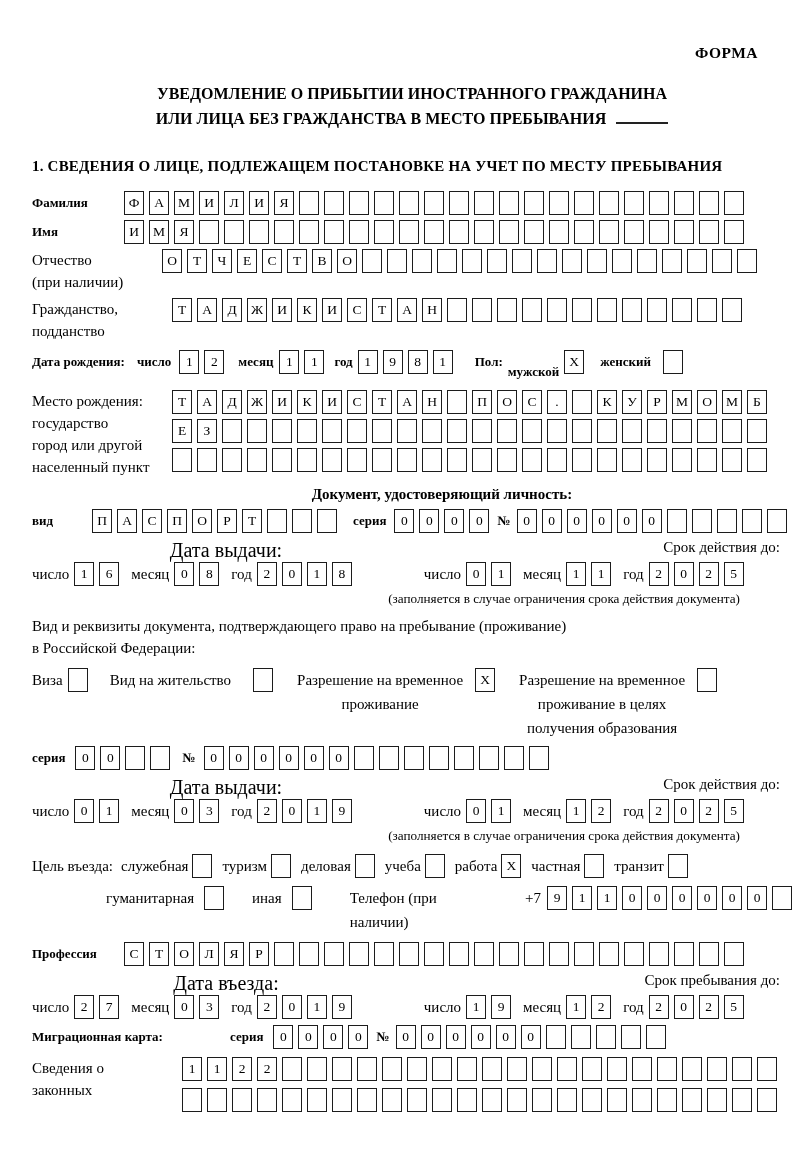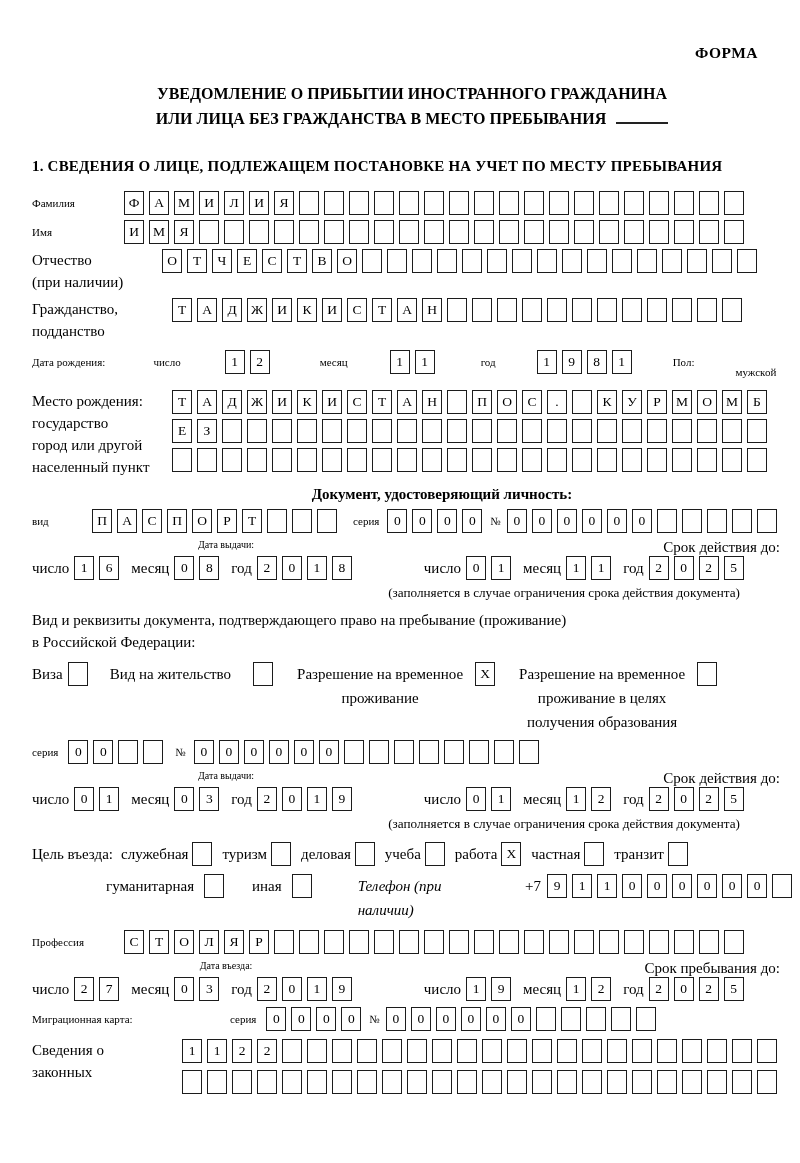--- a/index.html
+++ b/index.html
@@ -11,36 +11,36 @@
   }
   
   .appendix{margin-left:auto;width:238px;font-size:14px;line-height:1.32;}
   .appendix .sub{font-size:13.2px;margin-top:4px;}
   .forma{text-align:right;font-weight:bold;font-size:15.5px;padding-right:34px;margin-top:18px;letter-spacing:.5px;}
   .title{text-align:center;font-weight:bold;font-size:16px;line-height:1.55;margin-top:20px;}
   .title .uline{display:inline-block;width:52px;border-bottom:2px solid #222;height:14px;margin-left:10px;}
   .sec-head{font-weight:bold;font-size:15px;margin-top:26px;margin-bottom:16px;letter-spacing:.2px;}
 
   .row{display:flex;align-items:flex-start;margin-bottom:5px;}
-  .lbl{font-size:11px;line-height:24px;flex:none;}
+  .lbl{font-size:13px;line-height:24px;flex:none;font-weight:bold;}
   .lbl2{font-size:15px;line-height:22px;flex:none;}
   .cells{display:inline-flex;gap:5px;flex:none;align-items:flex-start;}
   .cell{
     display:inline-flex;width:20px;height:24px;flex:none;box-sizing:border-box;
     border:1.5px solid #1c1c1c;align-items:center;justify-content:center;
     font-size:13.5px;background:#fff;
   }
   .w92{width:92px;}
   .w130{width:130px;}
   .w140{width:140px;}
   .stack{display:flex;flex-direction:column;gap:5px;}
   .center-bold{font-weight:bold;font-size:15px;text-align:center;margin:8px 0 6px 60px;}
   .inline-gap{margin:0 6px 0 14px;}
   .dates-head{display:flex;margin-top:6px;}
-  .dates-head .dh-l{width:388px;text-align:center;font-size:10px;}
+  .dates-head .dh-l{width:388px;text-align:center;font-size:20px;}
   .dates-head .dh-r{width:360px;text-align:right;font-size:15px;}
   .dg{display:flex;align-items:flex-start;}
   .dg .t{font-size:15px;line-height:24px;margin-right:5px;}
   .dg .t2{font-size:15px;line-height:24px;margin:0 5px 0 12px;}
   .note{font-size:13.2px;text-align:right;padding-right:52px;margin:3px 0 8px 0;}
   .plain{font-size:15px;line-height:1.5;}
   .chkrow{display:flex;align-items:flex-start;margin-top:8px;margin-bottom:4px;}
   .chklab{font-size:15px;line-height:24px;text-align:center;}
   .pair{display:flex;align-items:flex-start;}
   .purpose{display:flex;align-items:flex-start;flex-wrap:nowrap;margin-top:10px;}
@@ -182,40 +182,40 @@
         <span class="cell"></span>
         <span class="cell"></span>
         <span class="cell"></span>
         <span class="cell"></span>
         <span class="cell"></span>
         <span class="cell"></span>
         <span class="cell"></span>
       </span>
   </div>
 
-  <div class="row" style="margin-top:8px;gap:36px;">
+  <div class="row" style="margin-top:8px;">
     <span class="lbl" style="margin-right:12px;">Дата рождения:</span>
     <span class="lbl" style="margin-right:8px;">число</span>
     <span class="cells">
         <span class="cell">1</span>
         <span class="cell">2</span>
       </span>
     <span class="lbl inline-gap">месяц</span>
     <span class="cells">
         <span class="cell">1</span>
         <span class="cell">1</span>
       </span>
     <span class="lbl" style="margin:0 5px 0 10px;">год</span>
     <span class="cells">
         <span class="cell">1</span>
         <span class="cell">9</span>
         <span class="cell">8</span>
         <span class="cell">1</span>
       </span>
-    <span class="lbl" style="margin-left:5px;">Пол:</span>
+    <span class="lbl" style="margin-left:22px;">Пол:</span>
     <span class="lbl" style="margin:10px 5px 0 5px;">мужской</span>
     <span class="cells">
         <span class="cell">X</span>
       </span>
     <span class="lbl" style="margin:0 12px 0 16px;">женский</span>
     <span class="cells">
         <span class="cell"></span>
       </span>
   </div>
 
@@ -555,21 +555,21 @@
         <span class="cells">
           <span class="cell"></span>
         </span>
       </span>
     <span class="pair" style="margin-left:18px;">
         <span class="pt" style="margin-right:10px;">иная</span>
         <span class="cells">
           <span class="cell"></span>
         </span>
       </span>
-    <span class="pt" style="margin-left:36px;font-style:italic;">Телефон (при наличии)</span>
+    <span class="pt" style="margin-left:28px;">Телефон (при наличии)</span>
     <span class="pt" style="margin-left:22px;margin-right:6px;">+7</span>
     <span class="cells">
         <span class="cell">9</span>
         <span class="cell">1</span>
         <span class="cell">1</span>
         <span class="cell">0</span>
         <span class="cell">0</span>
         <span class="cell">0</span>
         <span class="cell">0</span>
         <span class="cell">0</span>

